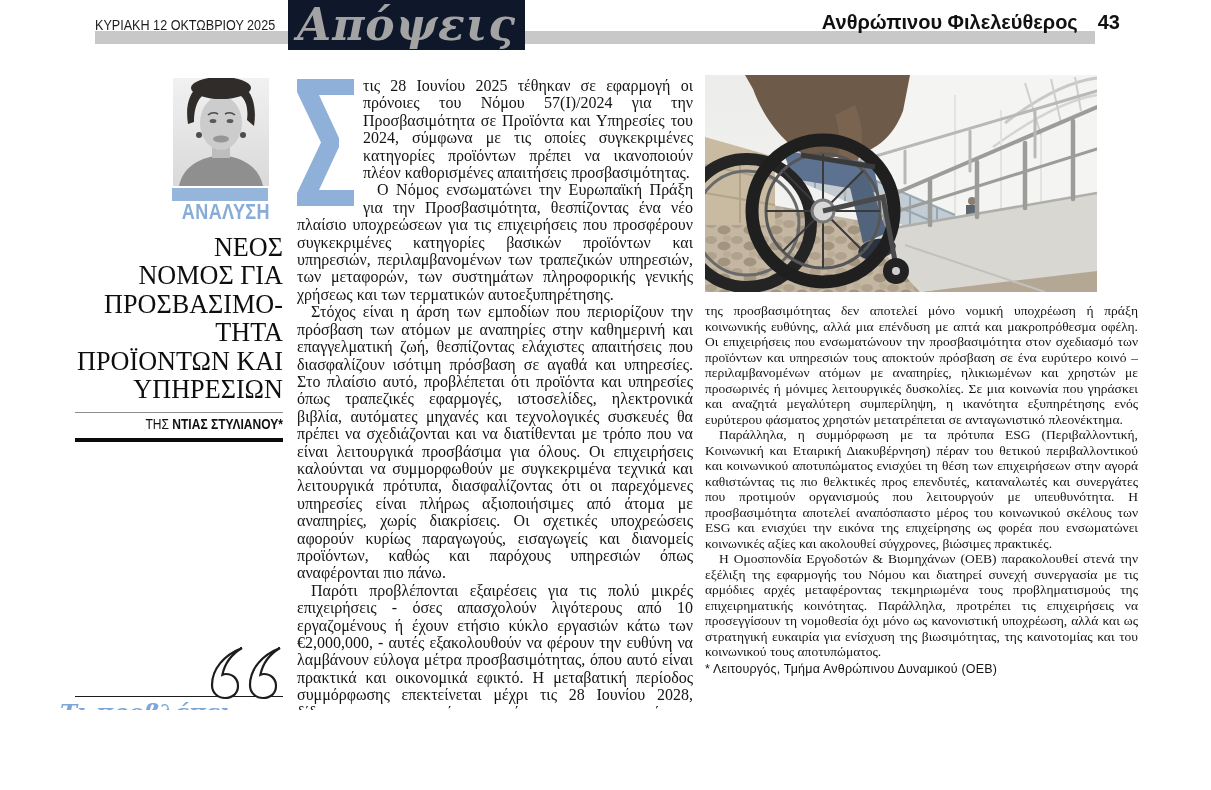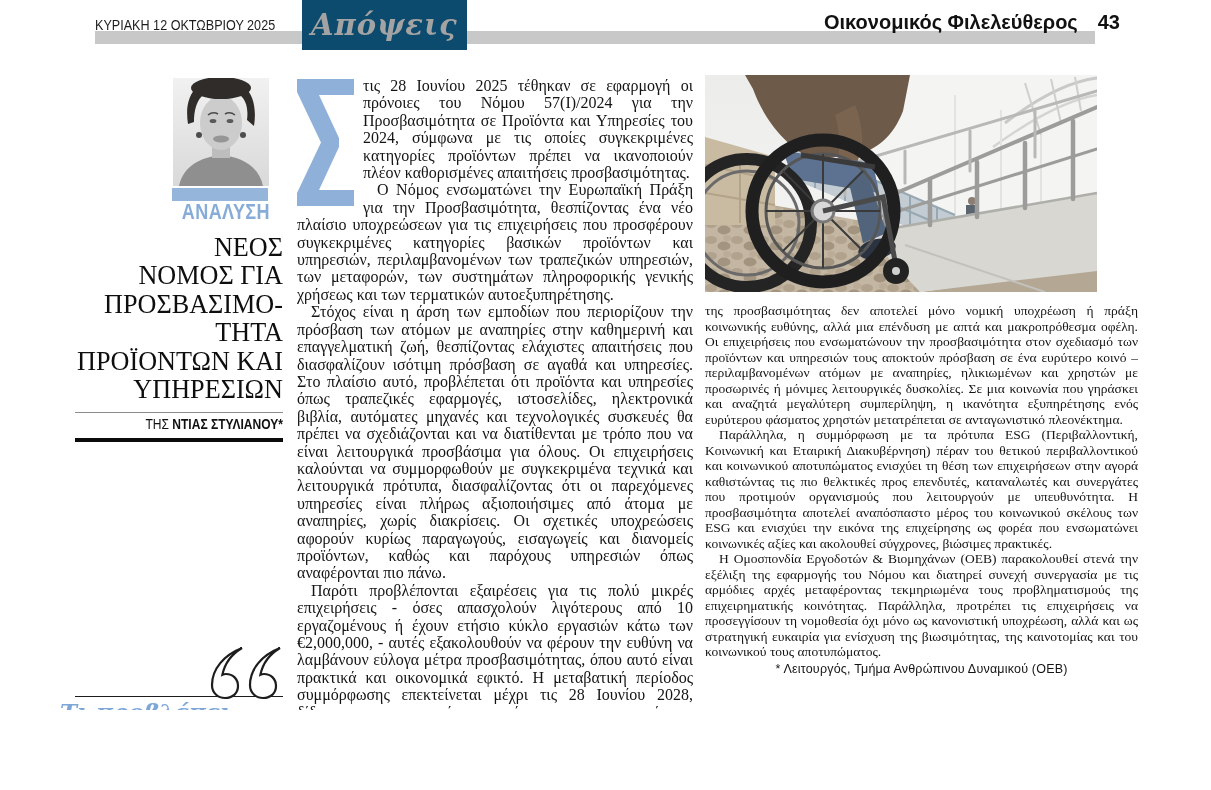--- a/index.html
+++ b/index.html
@@ -3,23 +3,23 @@
 <meta charset="utf-8">
 <style>
   html,body{margin:0;padding:0;background:#ffffff;}
   .page{position:relative;width:1211px;height:710px;background:#fff;overflow:hidden;
         font-family:"Liberation Serif",serif;color:#141414;}
 
   
   .date{position:absolute;left:95px;top:16px;font-family:"Liberation Sans",sans-serif;
         font-size:15px;color:#1d1d1d;white-space:nowrap;transform:scaleX(.84);transform-origin:left center;}
   .header-bar{position:absolute;left:95px;top:31px;width:1000px;height:13px;background:#c8c8c8;}
-  .section-title{position:absolute;left:302px;top:0px;font-family:"DejaVu Serif",serif;
-        font-style:italic;font-weight:bold;font-size:29px;line-height:50px;color:#a3a3a3;
-        background:#0c4a6e;padding:0 9px;letter-spacing:1px;}
+  .section-title{position:absolute;left:288px;top:0px;font-family:"DejaVu Serif",serif;
+        font-style:italic;font-weight:bold;font-size:44px;line-height:50px;color:#a3a3a3;
+        background:#0f172a;padding:0 9px;letter-spacing:1px;}
   .paper-name{position:absolute;top:11px;left:820px;width:300px;text-align:right;
         font-family:"Liberation Sans",sans-serif;font-weight:bold;font-size:20px;color:#111;white-space:nowrap;}
   .paper-name .pageno{margin-left:20px;}
 
   
   .portrait{position:absolute;left:173px;top:78px;width:96px;height:108px;}
   .kicker-bar{position:absolute;left:172px;top:188px;width:96px;height:13px;background:#95b5da;}
   .kicker{position:absolute;left:110px;top:199px;width:160px;text-align:right;
         font-family:"Liberation Sans",sans-serif;font-weight:bold;font-size:22px;color:#86acd7;
         transform:scaleX(.82);transform-origin:right center;letter-spacing:.5px;}
@@ -39,35 +39,35 @@
   .sidebar-bottom-bar{position:absolute;left:75px;top:754px;width:208px;height:20px;background:#bdbdbd;}
   .page-bottom-rule{position:absolute;left:75px;top:780px;width:1060px;height:2px;background:#6f6f6f;}
 
   
   .textcol{position:absolute;text-align:justify;overflow:hidden;}
   .textcol p{margin:0;text-indent:14px;}
   .textcol p.noindent{text-indent:0;}
   .col1{left:297px;top:77px;width:396px;height:700px;font-size:16px;line-height:17.4px;}
   .col2{left:705px;top:303px;width:433px;height:475px;font-size:13.5px;line-height:15.5px;}
   .dropcap-float{float:left;width:64px;height:131px;margin:2px 2px 0 0;}
-  .credit{text-align:center;font-family:"Liberation Sans",sans-serif;font-size:12.5px;
+  .credit{text-align:left;font-family:"Liberation Sans",sans-serif;font-size:12.5px;
         text-indent:0 !important;margin-top:2px !important;letter-spacing:.2px;}
 
   .photo{position:absolute;left:705px;top:75px;width:392px;height:217px;}
 </style>
 </head>
 <body>
 
 <div class="page">
 
   <div class="date">ΚΥΡΙΑΚΗ 12 ΟΚΤΩΒΡΙΟΥ 2025</div>
   <div class="header-bar"></div>
   <div class="section-title">Απόψεις</div>
   <div class="paper-name">
-    <span>Οικονομικός Φιλελεύθερος</span><span class="pageno">43</span>
+    <span>Ανθρώπινου Φιλελεύθερος</span><span class="pageno">43</span>
   </div>
 
   <svg class="portrait" viewBox="0 0 96 108">
     <defs>
       <linearGradient id="pbg" x1="0" y1="0" x2="0" y2="1">
         <stop offset="0" stop-color="#f1f1f1"></stop>
           <stop offset="1" stop-color="#d9d9d9"></stop>
       </linearGradient>
     </defs>
     <rect width="96" height="108" fill="url(#pbg)"></rect>

